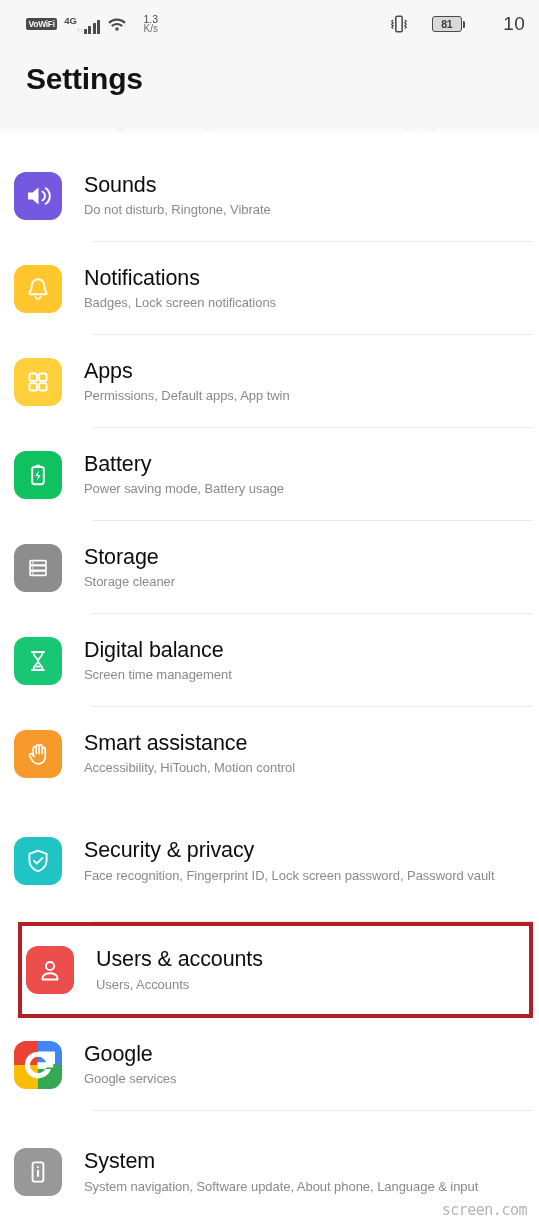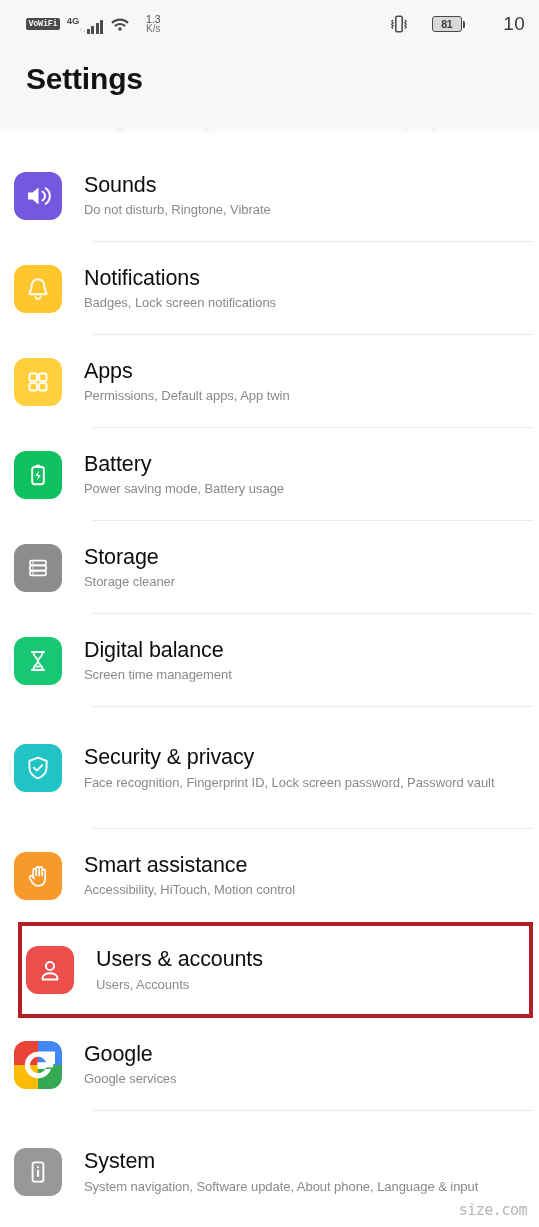--- a/index.html
+++ b/index.html
@@ -39,21 +39,21 @@
 
   .vowifi-badge {
     background: #4a4a4a;
     color: #f7f7f7;
     font-size: 8.5px;
     font-weight: bold;
     letter-spacing: -0.3px;
     padding: 1.5px 2.5px 1.5px 2.5px;
     border-radius: 2px;
     line-height: 1;
-    font-family: Liberation Mono, monospace;
+    font-family: Liberation Sans, sans-serif;
   }
 
   .signal-group {
     display: flex;
     align-items: flex-end;
     gap: 1px;
     height: 20px;
     position: relative;
   }
   .net-type {
@@ -414,44 +414,44 @@
         <path d="M12 21.6c.8-1.6 2-2.2 3-2.2s2.2.6 3 2.2z" fill="#fff"></path>
       </svg>
     </div>
     <div class="row-text">
       <div class="row-title">Digital balance</div>
       <div class="row-sub">Screen time management</div>
     </div>
     <div class="divider"></div>
   </div>
 
+  <div class="row">
+    <div class="row-icon" style="background:#f79a2b">
+      <svg viewBox="0 0 30 30" width="30" height="30">
+        <path d="M10.2 16.4V9.1a1.5 1.5 0 013 0v5.3m0-5.3V7.4a1.5 1.5 0 013 0v7m0-7.1a1.5 1.5 0 013 0v7.1m0-4.6a1.5 1.5 0 013 0v7.8c0 4.2-2.8 7.3-6.8 7.3-3.4 0-5.3-1.7-6.7-4.3l-2-3.7a1.6 1.6 0 012.6-1.8l1.9 2.3" fill="none" stroke="#fff" stroke-width="1.7" stroke-linecap="round" stroke-linejoin="round"></path>
+      </svg>
+    </div>
+    <div class="row-text">
+      <div class="row-title">Smart assistance</div>
+      <div class="row-sub">Accessibility, HiTouch, Motion control</div>
+    </div>
+  </div>
+
   <div class="row tall">
     <div class="row-icon" style="background:#20c4c4">
       <svg viewBox="0 0 30 30" width="30" height="30">
         <path d="M15 4.6l8.6 3.3v6.4c0 5.2-3.6 9.2-8.6 11.1-5-1.9-8.6-5.9-8.6-11.1V7.9z" fill="none" stroke="#fff" stroke-width="1.9" stroke-linejoin="round"></path>
         <path d="M10.9 14.7l2.9 2.9 5.5-5.5" fill="none" stroke="#fff" stroke-width="1.9" stroke-linecap="round" stroke-linejoin="round"></path>
       </svg>
     </div>
     <div class="row-text">
       <div class="row-title">Security &amp; privacy</div>
       <div class="row-sub">Face recognition, Fingerprint ID, Lock screen password, Password vault</div>
     </div>
     <div class="divider"></div>
-  </div>
-
-  <div class="row">
-    <div class="row-icon" style="background:#f79a2b">
-      <svg viewBox="0 0 30 30" width="30" height="30">
-        <path d="M10.2 16.4V9.1a1.5 1.5 0 013 0v5.3m0-5.3V7.4a1.5 1.5 0 013 0v7m0-7.1a1.5 1.5 0 013 0v7.1m0-4.6a1.5 1.5 0 013 0v7.8c0 4.2-2.8 7.3-6.8 7.3-3.4 0-5.3-1.7-6.7-4.3l-2-3.7a1.6 1.6 0 012.6-1.8l1.9 2.3" fill="none" stroke="#fff" stroke-width="1.7" stroke-linecap="round" stroke-linejoin="round"></path>
-      </svg>
-    </div>
-    <div class="row-text">
-      <div class="row-title">Smart assistance</div>
-      <div class="row-sub">Accessibility, HiTouch, Motion control</div>
-    </div>
   </div>
 
   <div class="row highlighted">
     <div class="row-icon" style="background:#ec4f4b">
       <svg viewBox="0 0 30 30" width="30" height="30">
         <circle cx="15" cy="11" r="4.1" fill="none" stroke="#fff" stroke-width="2"></circle>
         <path d="M7.6 24.4v-1.5c0-2.7 3.3-4.6 7.4-4.6s7.4 1.9 7.4 4.6v1.5z" fill="none" stroke="#fff" stroke-width="2" stroke-linejoin="round"></path>
       </svg>
     </div>
     <div class="row-text">
@@ -490,13 +490,13 @@
       </svg>
     </div>
     <div class="row-text">
       <div class="row-title">System</div>
       <div class="row-sub">System navigation, Software update, About phone, Language &amp; input</div>
     </div>
   </div>
 
 </div>
 
-<div class="watermark">size.com</div>
+<div class="watermark">screen.com</div>
 
 </body></html>

